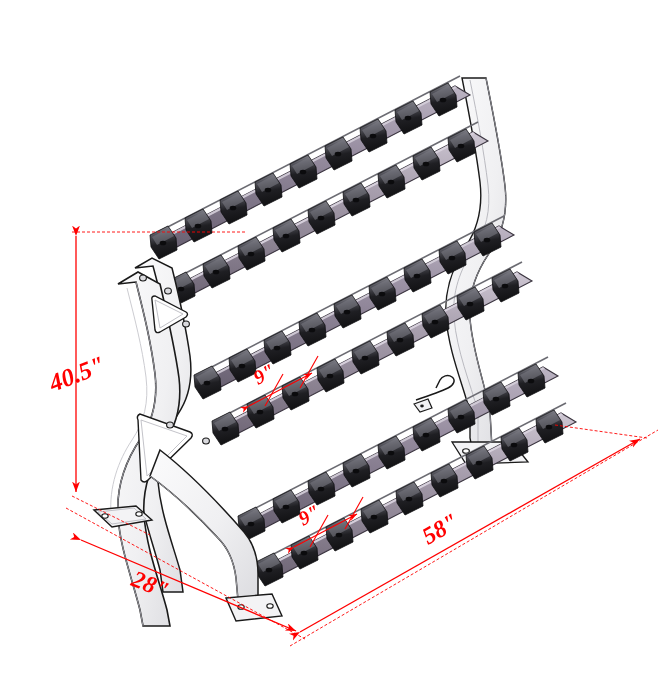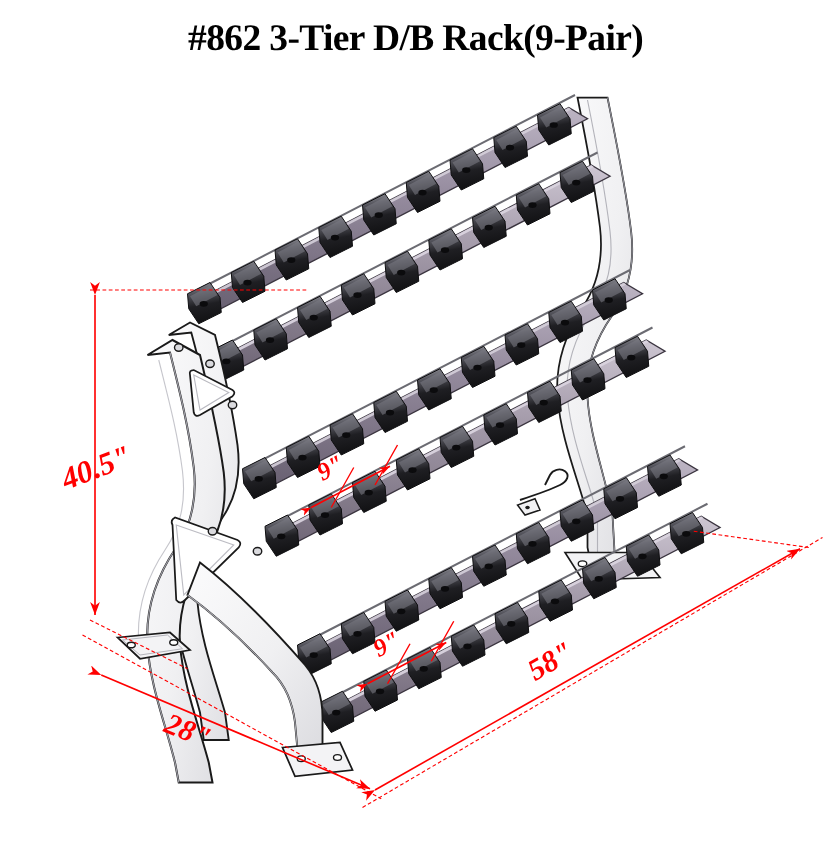--- a/index.html
+++ b/index.html
@@ -45,21 +45,20 @@
     font-weight: bold;
     font-style: italic;
     fill: #ff0000;
   }
 </style>
 </head>
 <body>
 
 <div id="page">
 
-  <div id="title">#862 3-Tier D/B Rack(9-Pair)</div>
 
   <svg id="drawing" viewBox="0 0 665 678">
     <defs>
       <linearGradient id="gRail" x1="0" y1="0" x2="0" y2="1">
         <stop offset="0%" stop-color="#cdc6d2"></stop>
         <stop offset="35%" stop-color="#a89fae"></stop>
         <stop offset="100%" stop-color="#6f6676"></stop>
       </linearGradient>
       <linearGradient id="gRailBack" x1="0" y1="0" x2="0" y2="1">
         <stop offset="0%" stop-color="#bdb5c4"></stop>

